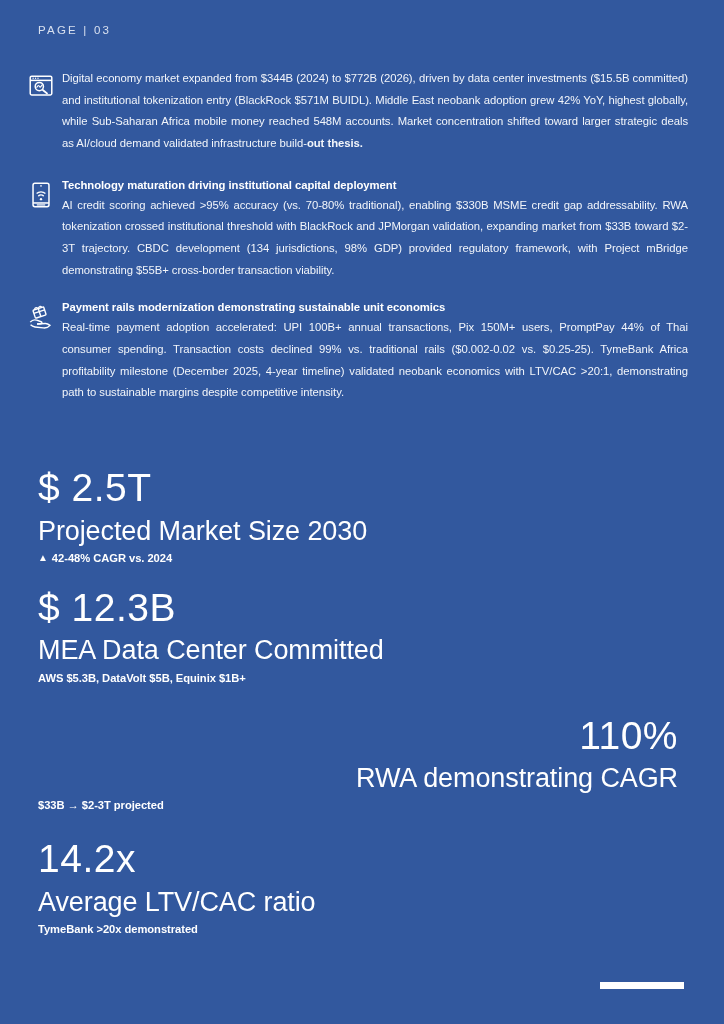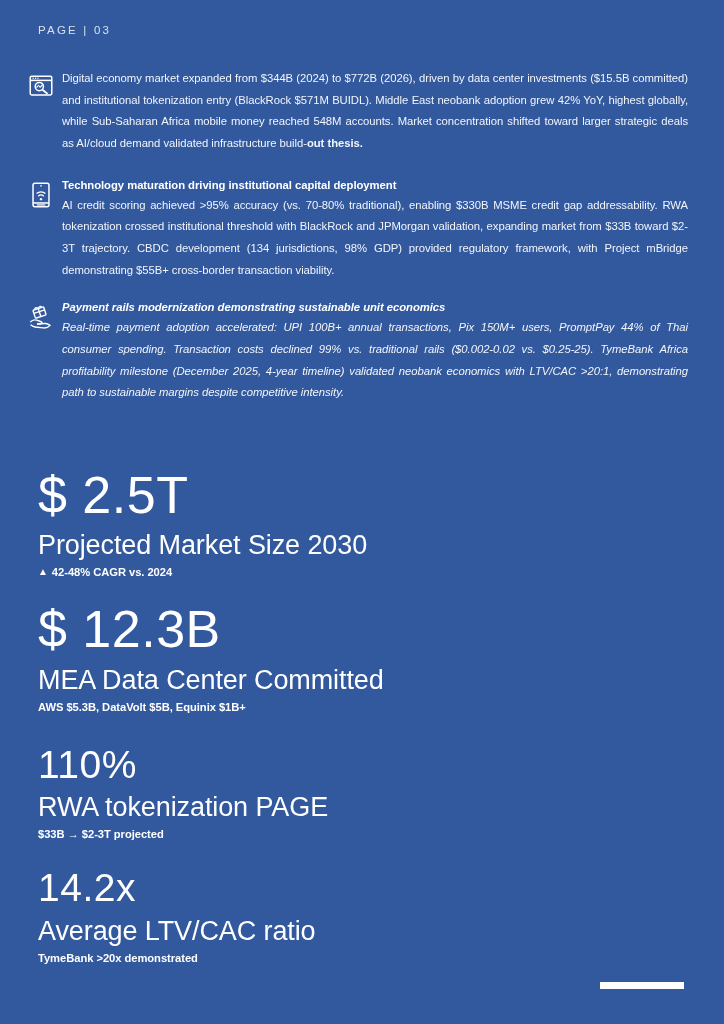--- a/index.html
+++ b/index.html
@@ -83,21 +83,21 @@
   .stats {
     position: absolute;
     left: 38px;
     top: 466px;
     width: 640px;
   }
   .stat {
     margin-bottom: 18px;
   }
   .stat-value {
-    font-size: 52px;
+    font-size: 39px;
     font-weight: 400;
     line-height: 1.12;
     color: #ffffff;
     letter-spacing: 0.5px;
   }
   .stat-label {
     font-size: 27px;
     font-weight: 400;
     line-height: 1.3;
     color: #ffffff;
@@ -116,21 +116,21 @@
   }
   .stat-sub .tri {
     font-size: 10px;
     line-height: 1;
     position: relative;
     top: 0px;
   }
 
   .stat-1 { margin-bottom: 22px; }
   .stat-2 { margin-bottom: 30px; }
-  .stat-3 { margin-bottom: 26px; }
+  .stat-3 { margin-bottom: 26px; text-align: right; }
 
   .stat-3 .stat-value,
   .stat-4 .stat-value { font-size: 39px; }
 
   
   .bottom-rule {
     position: absolute;
     left: 600px;
     top: 982px;
     width: 84px;
@@ -174,21 +174,21 @@
           <line x1="11.5" y1="26.6" x2="20.5" y2="26.6" stroke-width="1.3"></line>
           <path d="M11.3 14.5 A7 7 0 0 1 20.7 14.5" stroke-width="1.5"></path>
           <path d="M13.1 17.2 A4.3 4.3 0 0 1 18.9 17.2" stroke-width="1.5"></path>
           <circle cx="16" cy="20.4" r="1.25" fill="#ffffff" stroke="none"></circle>
         </svg>
       </span>
       <div class="insight-title">Technology maturation driving institutional capital deployment</div>
       <p class="insight-body"><span>AI credit scoring achieved &gt;95% accuracy (vs. 70-80% traditional), enabling $330B MSME credit gap addressability. RWA tokenization crossed institutional threshold with BlackRock and JPMorgan validation, expanding market from $33B toward $2-3T trajectory. CBDC development (134 jurisdictions, 98% GDP) provided regulatory framework, with Project mBridge demonstrating $55B+ cross-border transaction viability.</span><span class="bold-tail"></span></p>
     </div>
 
-    <div class="insight" style="margin-top:12px;font-style:italic;">
+    <div class="insight" style="margin-top:12px;">
       <span class="insight-icon">
         <svg viewBox="0 0 32 32" fill="none" stroke="#ffffff" stroke-width="1.5">
           <g transform="rotate(-18 16 16)">
             <rect x="10" y="6.5" width="12" height="9" rx="1"></rect>
             <line x1="10" y1="10" x2="22" y2="10"></line>
             <line x1="16" y1="6.5" x2="16" y2="15.5"></line>
             <path d="M16 6.5 C14.6 4.2 11.8 4.6 12.4 6.5" stroke-width="1.3"></path>
             <path d="M16 6.5 C17.4 4.2 20.2 4.6 19.6 6.5" stroke-width="1.3"></path>
           </g>
           <path d="M4.5 21.5 C6.4 19.3 9 18.6 11.4 19.4 L16.2 21.1 C17.4 21.5 17.2 23.2 15.9 23.3 L11.8 23.5" stroke-width="1.5"></path>
@@ -215,21 +215,21 @@
     <div class="stat stat-2">
       <div class="stat-value">$ 12.3B</div>
       <div class="stat-label">MEA Data Center Committed</div>
       <div class="stat-sub">
         <span>AWS $5.3B, DataVolt $5B, Equinix $1B+</span>
       </div>
     </div>
 
     <div class="stat stat-3">
       <div class="stat-value">110%</div>
-      <div class="stat-label">RWA tokenization PAGE</div>
+      <div class="stat-label">RWA demonstrating CAGR</div>
       <div class="stat-sub">
         <span>$33B → $2-3T projected</span>
       </div>
     </div>
 
     <div class="stat stat-4">
       <div class="stat-value">14.2x</div>
       <div class="stat-label">Average LTV/CAC ratio</div>
       <div class="stat-sub">
         <span>TymeBank &gt;20x demonstrated</span>

